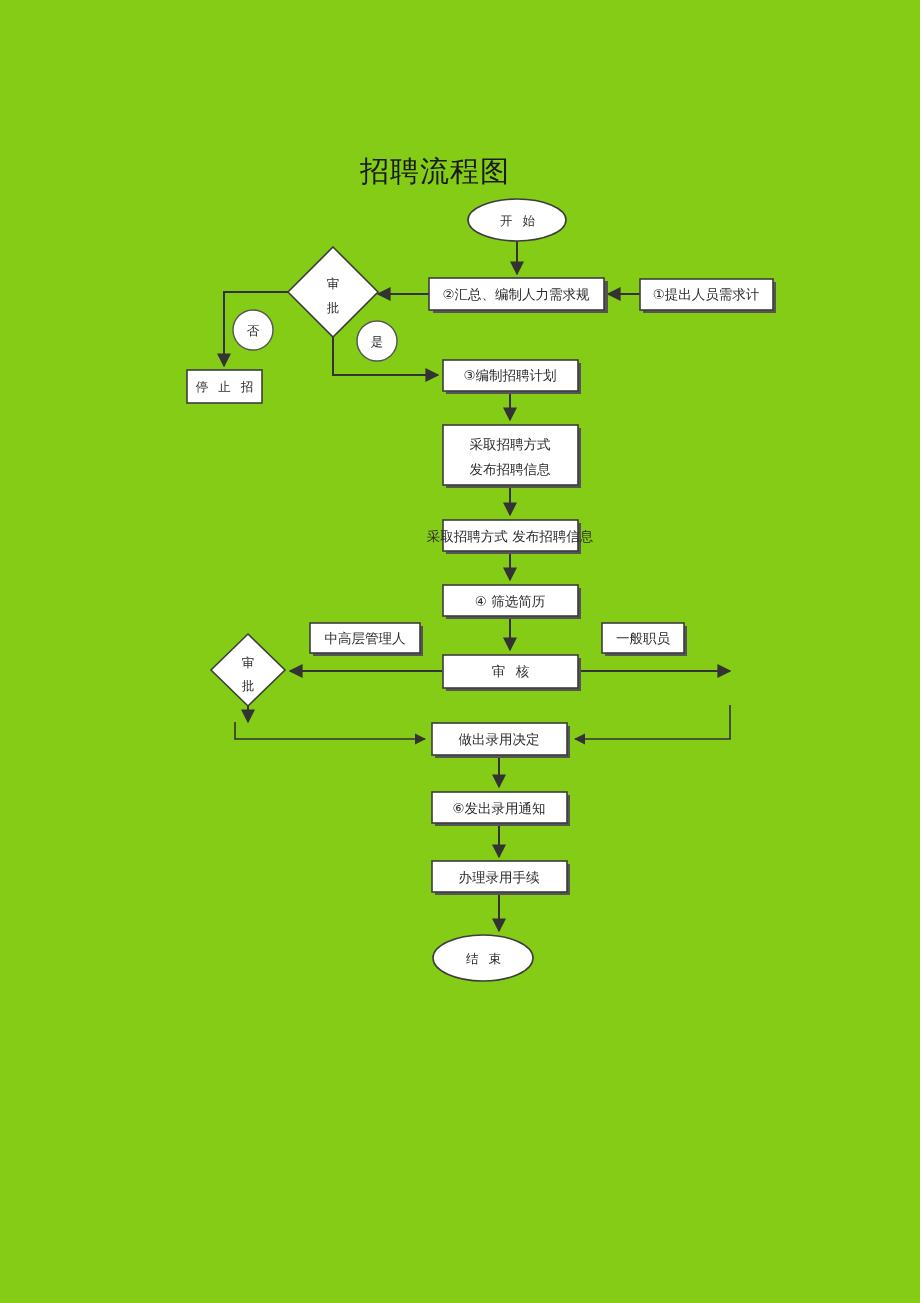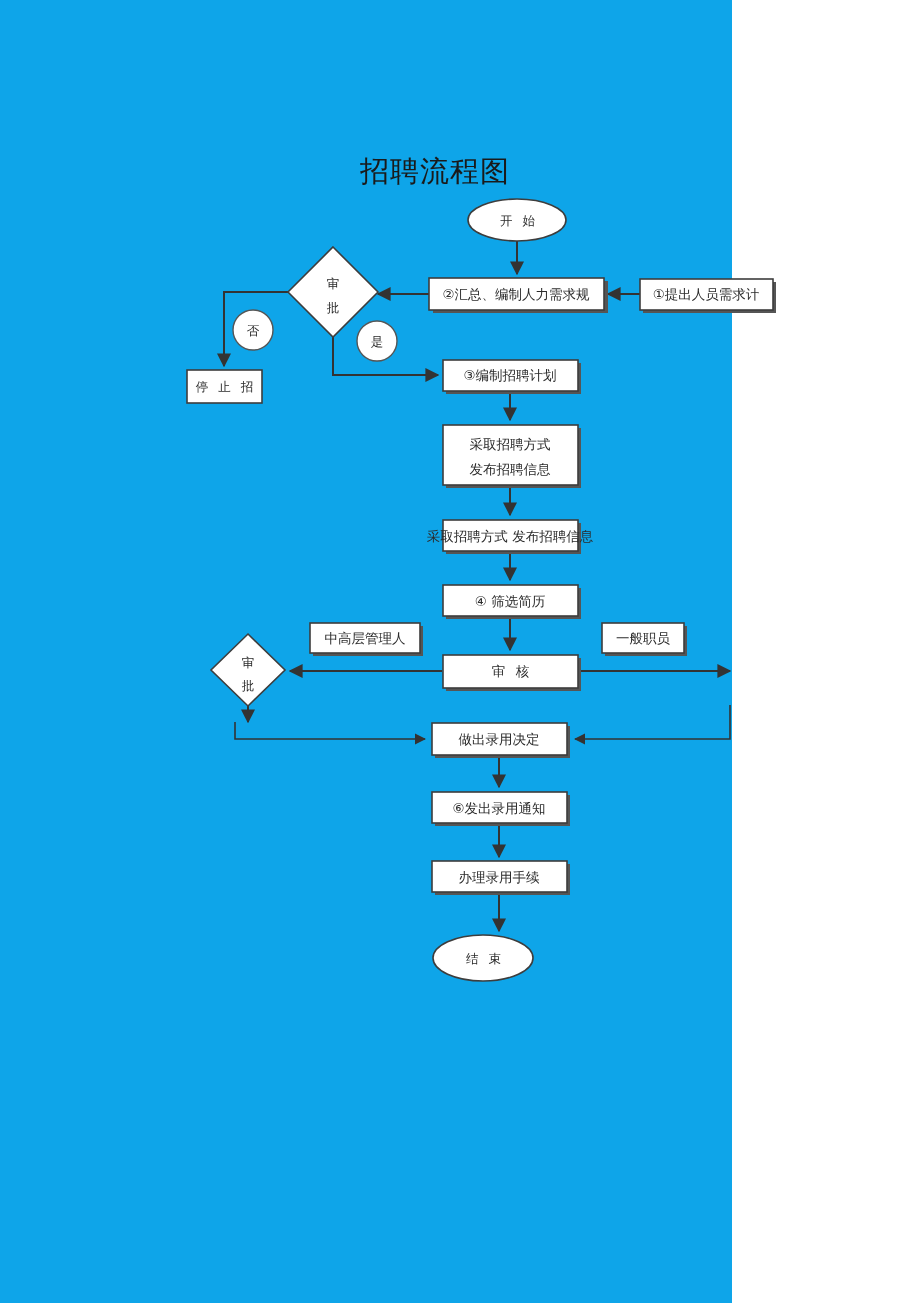--- a/index.html
+++ b/index.html
@@ -10,23 +10,23 @@
   body {
     width: 920px;
     height: 1303px;
     font-family: "DejaVu Sans", "Liberation Sans", sans-serif;
     color: #000000;
     position: relative;
     overflow: hidden;
   }
   #page {
     position: relative;
-    width: 732px;
+    width: 920px;
     height: 1303px;
-    background: #0ea5e9;
+    background: #84cc16;
   }
   #chart-title {
     position: absolute;
     left: 360px;
     top: 152px;
     font-size: 29px;
     font-weight: normal;
     letter-spacing: 1px;
     color: #1a1a1a;
     white-space: nowrap;

